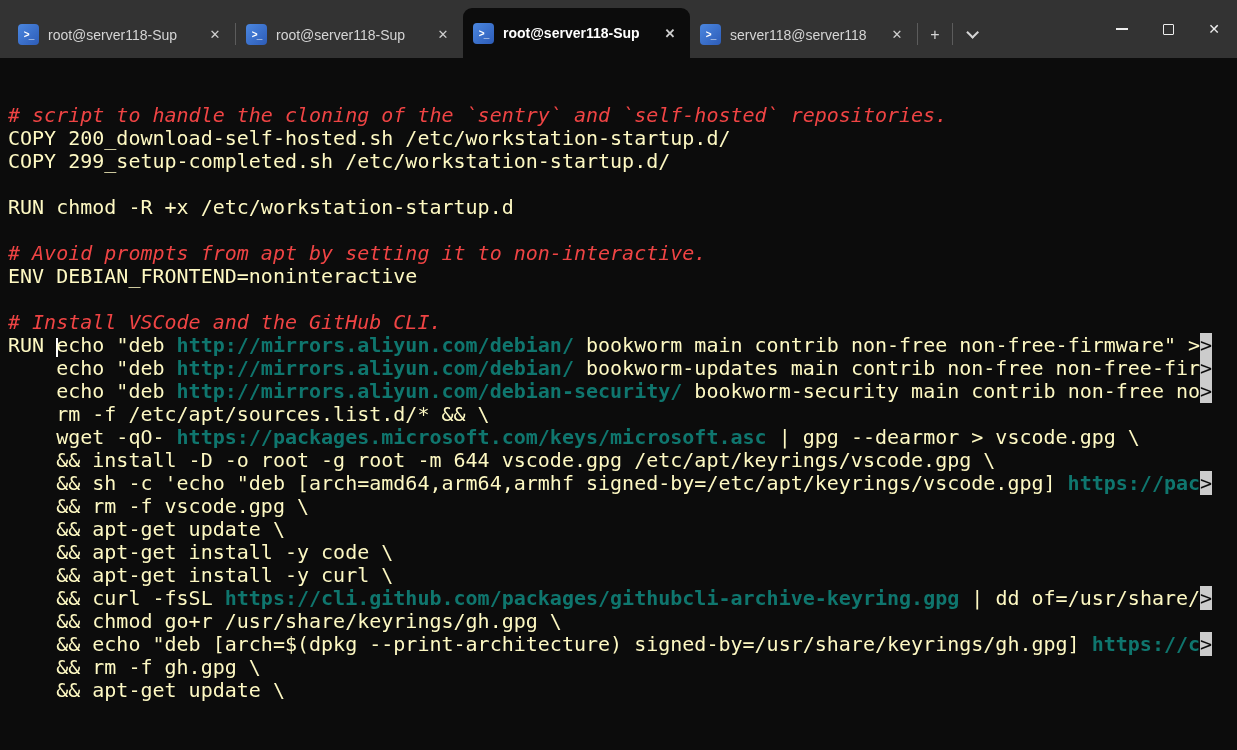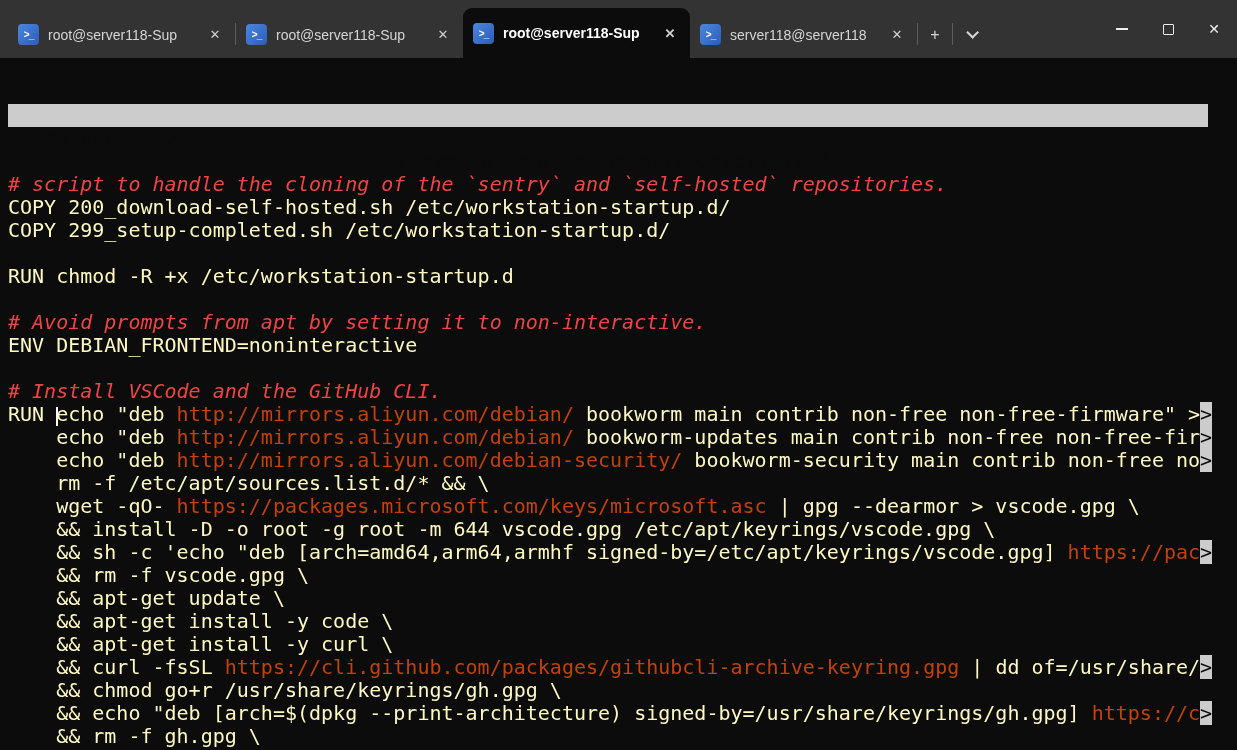--- a/index.html
+++ b/index.html
@@ -59,21 +59,21 @@
   .titlebar {
     position:relative; width:1200px; height:23px;
     background:#cccccc; color:#0c0c0c;
   }
   .titlebar .app { position:absolute; left:24px; }
   .titlebar .file { position:absolute; left:50%; transform:translateX(-50%); }
   .buffer { position:relative; }
   .line { height:23px; white-space:pre; }
   .seg-t { color:#fef9c3; }
   .seg-c { color:#ef4444;font-style:italic; }
-  .seg-u { color:#c2410c; }
+  .seg-u { color:#0f766e;font-weight:bold; }
   .marker { background:#cccccc; color:#0c0c0c; }
   .cursor {
     display:inline-block; width:2px; height:19px; margin-right:-2px;
     background:#ffffff; vertical-align:text-bottom;
   }
 </style>
 </head>
 <body>
 
 <div>
@@ -116,21 +116,17 @@
         <div class="win-btn">
           <span class="maxbox"></span>
         </div>
         <div class="win-btn">
           <span>✕</span>
         </div>
       </div>
   </div>
 
   <div class="terminal">
-    <div class="titlebar">
-      <span class="app">GNU nano 6.2</span>
-      <span class="file">./workstation/preinstall/Dockerfile *</span>
-    </div>
     <div class="buffer" id="buffer-mount"><div class="line"><span class="seg-c"># script to handle the cloning of the `sentry` and `self-hosted` repositories.</span></div><div class="line"><span class="seg-t">COPY 200_download-self-hosted.sh /etc/workstation-startup.d/</span></div><div class="line"><span class="seg-t">COPY 299_setup-completed.sh /etc/workstation-startup.d/</span></div><div class="line"></div><div class="line"><span class="seg-t">RUN chmod -R +x /etc/workstation-startup.d</span></div><div class="line"></div><div class="line"><span class="seg-c"># Avoid prompts from apt by setting it to non-interactive.</span></div><div class="line"><span class="seg-t">ENV DEBIAN_FRONTEND=noninteractive</span></div><div class="line"></div><div class="line"><span class="seg-c"># Install VSCode and the GitHub CLI.</span></div><div class="line"><span class="seg-t">RUN </span><span class="cursor"></span><span class="seg-t">echo "deb </span><span class="seg-u">http://mirrors.aliyun.com/debian/</span><span class="seg-t"> bookworm main contrib non-free non-free-firmware" &gt;</span><span class="marker">&gt;</span></div><div class="line"><span class="seg-t">    echo "deb </span><span class="seg-u">http://mirrors.aliyun.com/debian/</span><span class="seg-t"> bookworm-updates main contrib non-free non-free-fir</span><span class="marker">&gt;</span></div><div class="line"><span class="seg-t">    echo "deb </span><span class="seg-u">http://mirrors.aliyun.com/debian-security/</span><span class="seg-t"> bookworm-security main contrib non-free no</span><span class="marker">&gt;</span></div><div class="line"><span class="seg-t">    rm -f /etc/apt/sources.list.d/* &amp;&amp; \</span></div><div class="line"><span class="seg-t">    wget -qO- </span><span class="seg-u">https://packages.microsoft.com/keys/microsoft.asc</span><span class="seg-t"> | gpg --dearmor &gt; vscode.gpg \</span></div><div class="line"><span class="seg-t">    &amp;&amp; install -D -o root -g root -m 644 vscode.gpg /etc/apt/keyrings/vscode.gpg \</span></div><div class="line"><span class="seg-t">    &amp;&amp; sh -c 'echo "deb [arch=amd64,arm64,armhf signed-by=/etc/apt/keyrings/vscode.gpg] </span><span class="seg-u">https://pac</span><span class="marker">&gt;</span></div><div class="line"><span class="seg-t">    &amp;&amp; rm -f vscode.gpg \</span></div><div class="line"><span class="seg-t">    &amp;&amp; apt-get update \</span></div><div class="line"><span class="seg-t">    &amp;&amp; apt-get install -y code \</span></div><div class="line"><span class="seg-t">    &amp;&amp; apt-get install -y curl \</span></div><div class="line"><span class="seg-t">    &amp;&amp; curl -fsSL </span><span class="seg-u">https://cli.github.com/packages/githubcli-archive-keyring.gpg</span><span class="seg-t"> | dd of=/usr/share/</span><span class="marker">&gt;</span></div><div class="line"><span class="seg-t">    &amp;&amp; chmod go+r /usr/share/keyrings/gh.gpg \</span></div><div class="line"><span class="seg-t">    &amp;&amp; echo "deb [arch=$(dpkg --print-architecture) signed-by=/usr/share/keyrings/gh.gpg] </span><span class="seg-u">https://c</span><span class="marker">&gt;</span></div><div class="line"><span class="seg-t">    &amp;&amp; rm -f gh.gpg \</span></div><div class="line"><span class="seg-t">    &amp;&amp; apt-get update \</span></div></div>
     
     
   </div>
 </div>
 
 </body></html>

